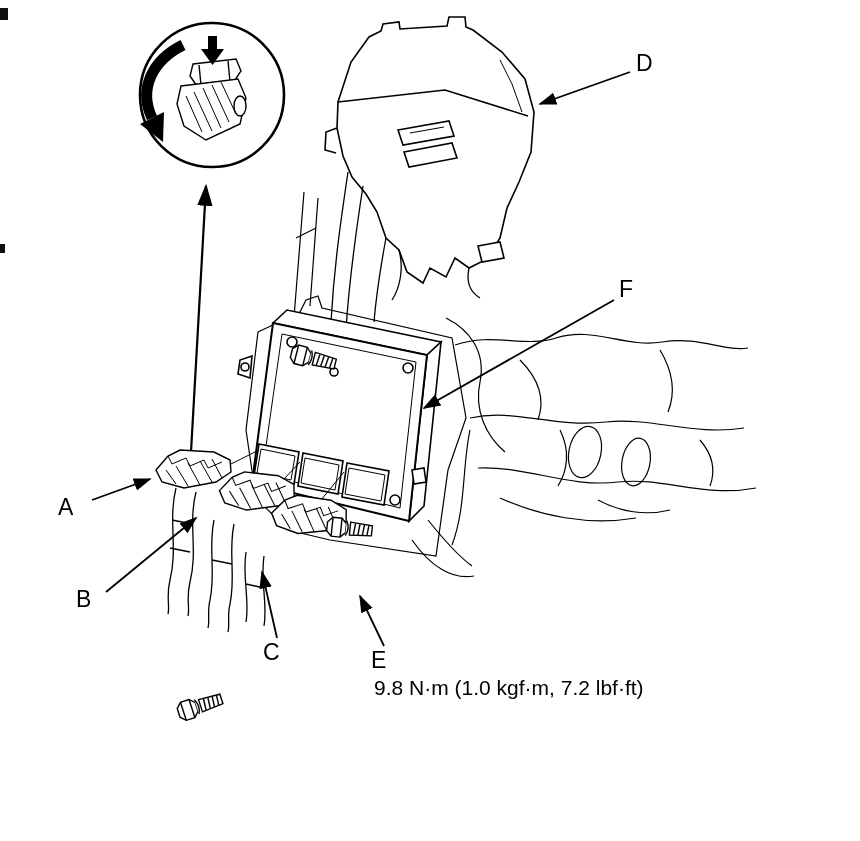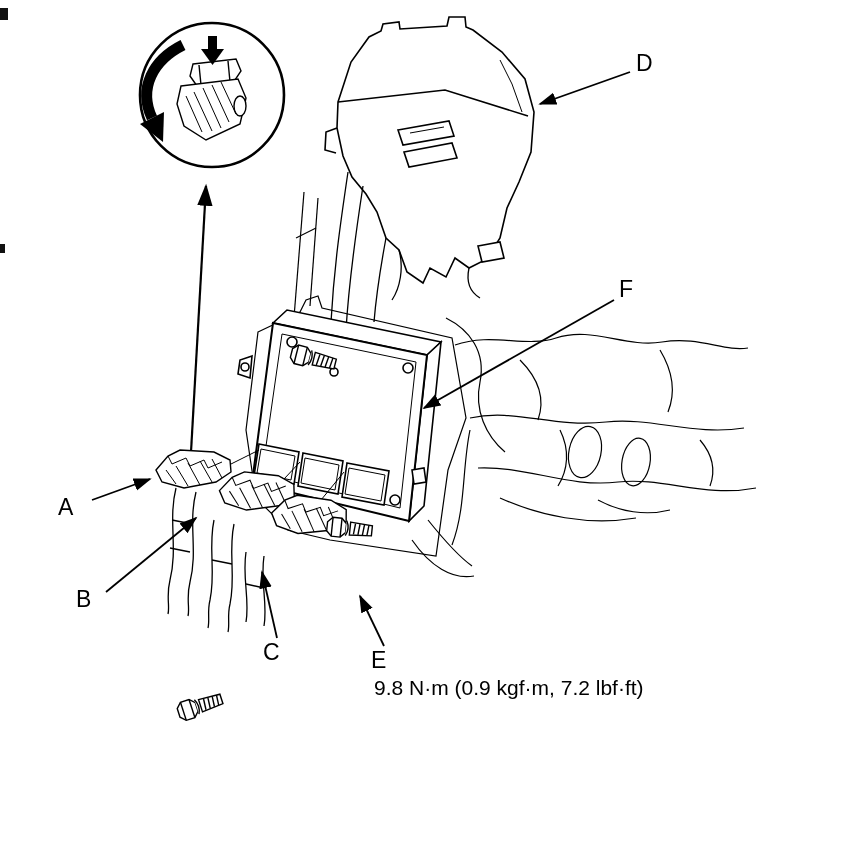--- a/index.html
+++ b/index.html
@@ -198,17 +198,17 @@
     </g>
   </svg>
 
   <div class="callout" style="left:58px;  top:496px;">A</div>
   <div class="callout" style="left:76px;  top:588px;">B</div>
   <div class="callout" style="left:263px; top:641px;">C</div>
   <div class="callout" style="left:636px; top:52px;">D</div>
   <div class="callout" style="left:371px; top:649px;">E</div>
   <div class="callout" style="left:619px; top:278px;">F</div>
 
-  <div class="torque">9.8 N·m (0.9 kgf·m, 7.2 lbf·ft)</div>
+  <div class="torque">9.8 N·m (1.0 kgf·m, 7.2 lbf·ft)</div>
 
   <div class="scan-artifact" style="left:0; top:8px; width:8px; height:12px;"></div>
   <div class="scan-artifact" style="left:0; top:244px; width:5px; height:9px;"></div>
 </div>
 
 </body></html>

